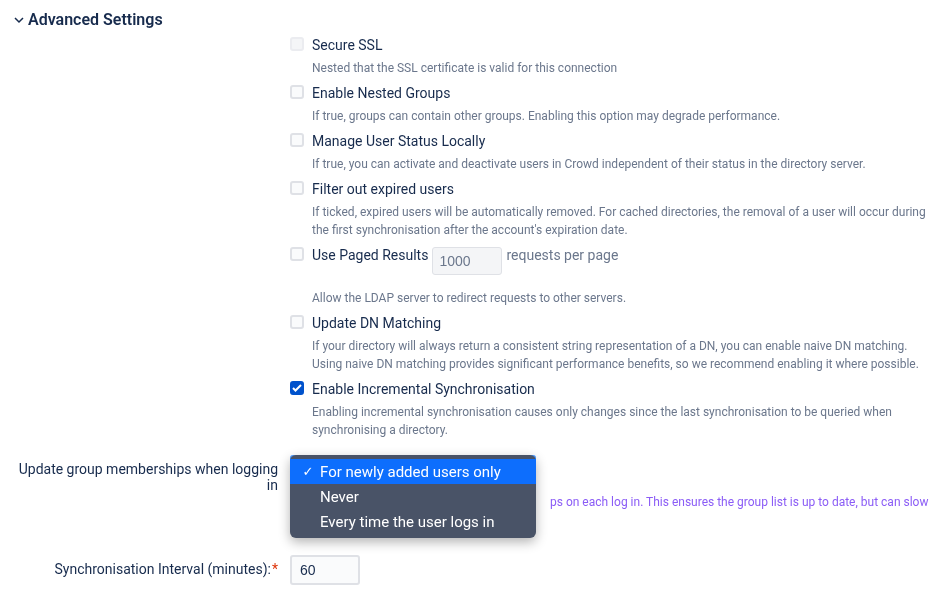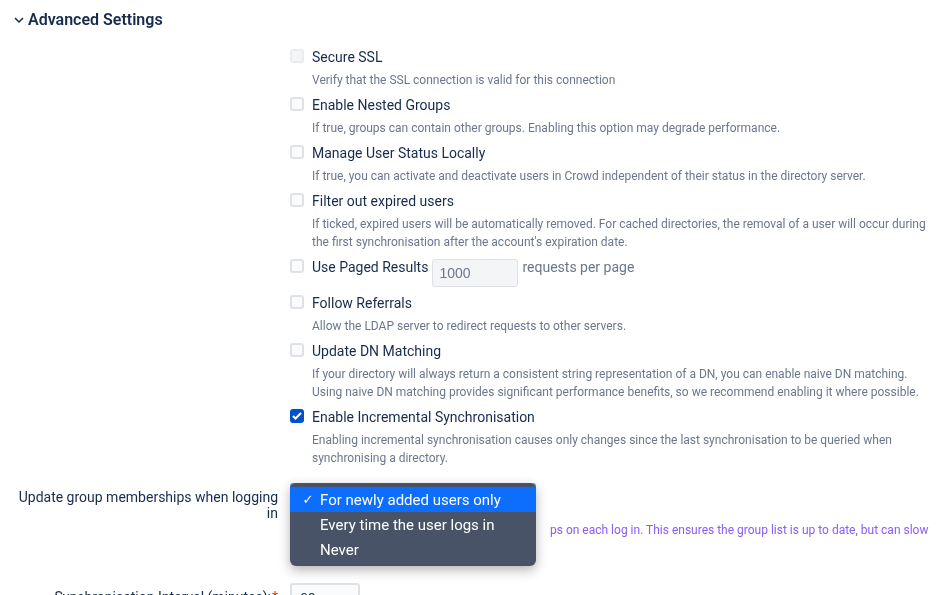--- a/index.html
+++ b/index.html
@@ -10,21 +10,21 @@
     font-size: 14px;
     color: #172B4D;
     background: #fff;
     width: 944px;
   }
   .section-header {
     display: flex;
     align-items: center;
     font-weight: 600;
     font-size: 16px;
-    margin-bottom: 20px;
+    margin-bottom: 8px;
   }
   .section-header .chev {
     margin-right: 4px;
     display: inline-flex;
   }
   .form-row {
     display: flex;
     align-items: flex-start;
     margin-bottom: 8px;
   }
@@ -72,21 +72,21 @@
     color: #172B4D;
   }
   .opt-desc {
     font-size: 12px;
     color: #6B778C;
     margin-top: 6px;
     margin-left: 22px;
     line-height: 1.5;
   }
   .inline-input {
-    width: 86px;
+    width: 70px;
     padding: 5px 6px;
     border: 1px solid #DFE1E6;
     border-radius: 3px;
     font-size: 14px;
     color: #6B778C;
     background: #F4F5F7;
     margin: 0 4px;
   }
   .text-input {
     width: 70px;
@@ -163,21 +163,21 @@
   <span>Advanced Settings</span>
 </div>
 
 <div class="form-row">
   <div class="left-col"></div>
   <div class="right-col">
     <div class="checkbox-line">
       <span class="checkbox disabled"></span>
       <span class="opt-label">Secure SSL</span>
     </div>
-    <div class="opt-desc">Verify that the SSL connection is valid for this connection</div>
+    <div class="opt-desc">Nested that the SSL certificate is valid for this connection</div>
   </div>
 </div>
 
 <div class="form-row">
   <div class="left-col"></div>
   <div class="right-col">
     <div class="checkbox-line">
       <span class="checkbox"></span>
       <span class="opt-label">Enable Nested Groups</span>
     </div>
@@ -215,24 +215,20 @@
       <span class="opt-label">Use Paged Results</span>
       <input class="inline-input" disabled="" value="1000" style="">
       <span class="muted-inline">requests per page</span>
     </div>
   </div>
 </div>
 
 <div class="form-row">
   <div class="left-col"></div>
   <div class="right-col">
-    <div class="checkbox-line">
-      <span class="checkbox"></span>
-      <span class="opt-label">Follow Referrals</span>
-    </div>
     <div class="opt-desc">Allow the LDAP server to redirect requests to other servers.</div>
   </div>
 </div>
 
 <div class="form-row">
   <div class="left-col"></div>
   <div class="right-col">
     <div class="checkbox-line">
       <span class="checkbox"></span>
       <span class="opt-label">Update DN Matching</span>
@@ -263,25 +259,25 @@
   <div class="right-col">
     <div class="select-wrap">
       <div class="select-field"></div>
       <div class="dropdown">
         <div class="dropdown-item selected">
           <span class="dd-check">✓</span>
           <span>For newly added users only</span>
         </div>
         <div class="dropdown-item">
           <span class="dd-check"></span>
-          <span>Every time the user logs in</span>
+          <span>Never</span>
         </div>
         <div class="dropdown-item">
           <span class="dd-check"></span>
-          <span>Never</span>
+          <span>Every time the user logs in</span>
         </div>
       </div>
     </div>
     <div class="behind-text">ps on each log in. This ensures the group list is up to date, but can slow</div>
   </div>
 </div>
 
 <div class="form-row" style="margin-top:44px;">
   <div class="left-col" style="padding-top:6px;">
     <span>Synchronisation Interval (minutes):</span><span class="req-star">*</span>

